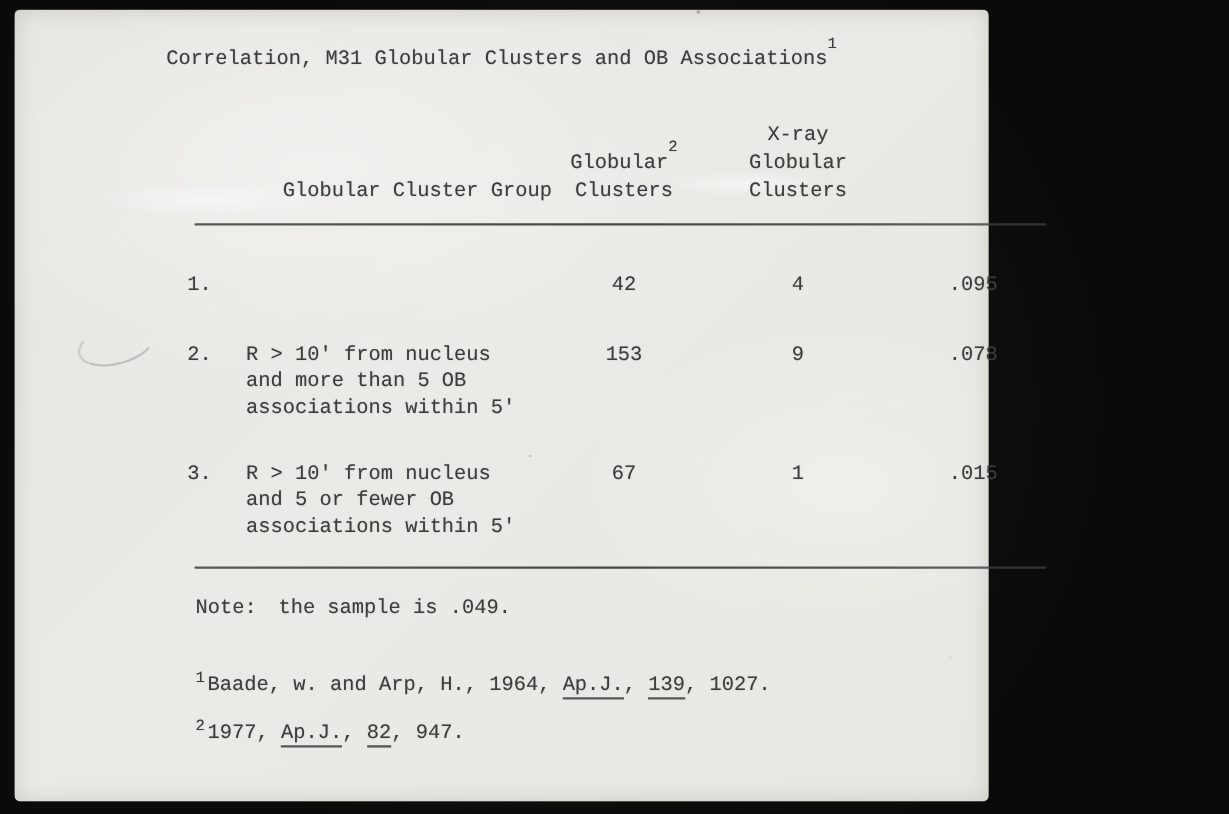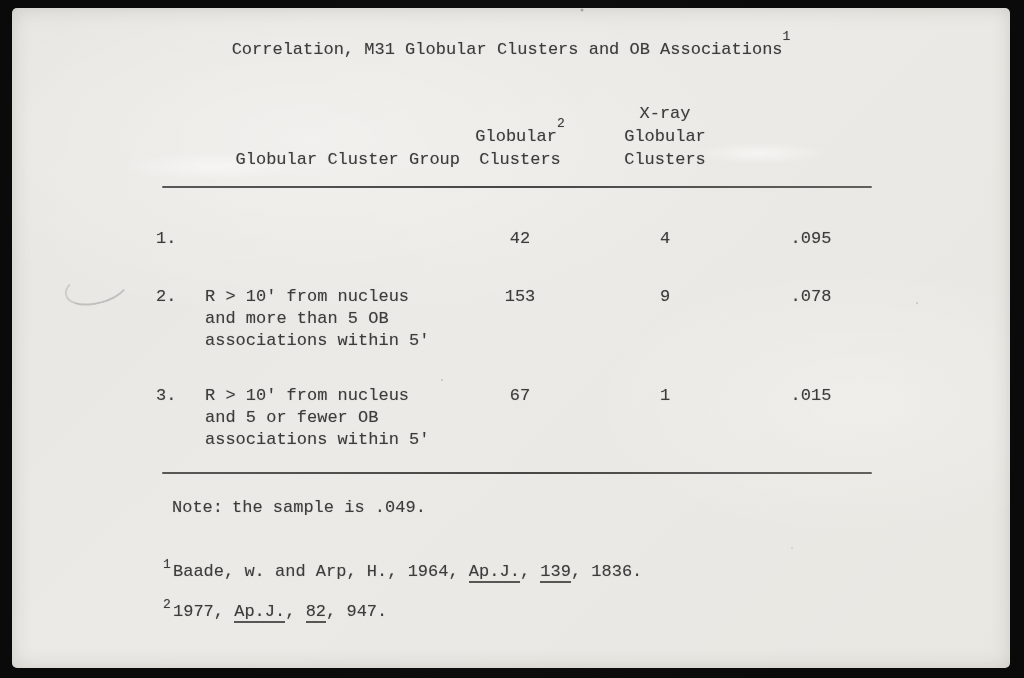--- a/index.html
+++ b/index.html
@@ -10,21 +10,21 @@
     font-family: "Liberation Mono", "DejaVu Sans Mono", monospace;
   }
   .stage {
     position: relative;
     width: 1024px; height: 678px;
     background: radial-gradient(circle at 50% 50%, #161616 0%, #0a0a0a 70%);
   }
   .page {
     position: absolute;
     left: 12px; top: 8px;
-    width: 998px; height: 660px;
+    width: 812px; height: 660px;
     background:
       radial-gradient(ellipse 60% 40% at 30% 20%, rgba(255,255,255,0.35), rgba(255,255,255,0) 70%),
       radial-gradient(ellipse 40% 30% at 85% 60%, rgba(255,255,255,0.25), rgba(255,255,255,0) 70%),
       linear-gradient(135deg, #e7e6e2 0%, #eceae6 45%, #e8e7e2 100%);
     border-radius: 5px;
     box-shadow: inset 0 0 18px rgba(120,118,110,0.25);
     color: #3c3c3c;
     font-size: 17px;
     line-height: 22px;
   }
@@ -94,21 +94,21 @@
   .row3 { top: 377px; }
   .rowc1 { display: flex; }
   .rownum { flex: 0 0 49px; }
   .note {
     position: absolute;
     left: 151px; top: 488px;
     display: flex;
     line-height: 23px;
     text-shadow: 0 0 1px rgba(60,60,60,0.35);
   }
-  .note-label { flex: 0 0 69px; text-align: center; }
+  .note-label { flex: 0 0 69px; }
   .fn {
     position: absolute;
     left: 151px;
     display: flex;
     line-height: 24px;
     text-shadow: 0 0 1px rgba(60,60,60,0.35);
   }
   .fn1 { top: 552px; }
   .fn2 { top: 592px; }
   .fnsup {
@@ -185,21 +185,21 @@
 
     <div class="note">
       <span class="note-label">Note:</span>
       <span>
         <div>the sample is .049.</div>
       </span>
     </div>
 
     <div class="fn fn1">
       <span class="fnsup">1</span>
-      <span><span>Baade, w. and Arp, H., 1964, </span><span class="u">Ap.J.</span><span>, </span><span class="u">139</span><span>, 1836.</span></span>
+      <span><span>Baade, w. and Arp, H., 1964, </span><span class="u">Ap.J.</span><span>, </span><span class="u">139</span><span>, 1027.</span></span>
     </div>
 
     <div class="fn fn2">
       <span class="fnsup">2</span>
       <span>
         <div><span>1977, </span><span class="u">Ap.J.</span><span>, </span><span class="u">82</span><span>, 947.</span></div>
       </span>
     </div>
 
   </div>

